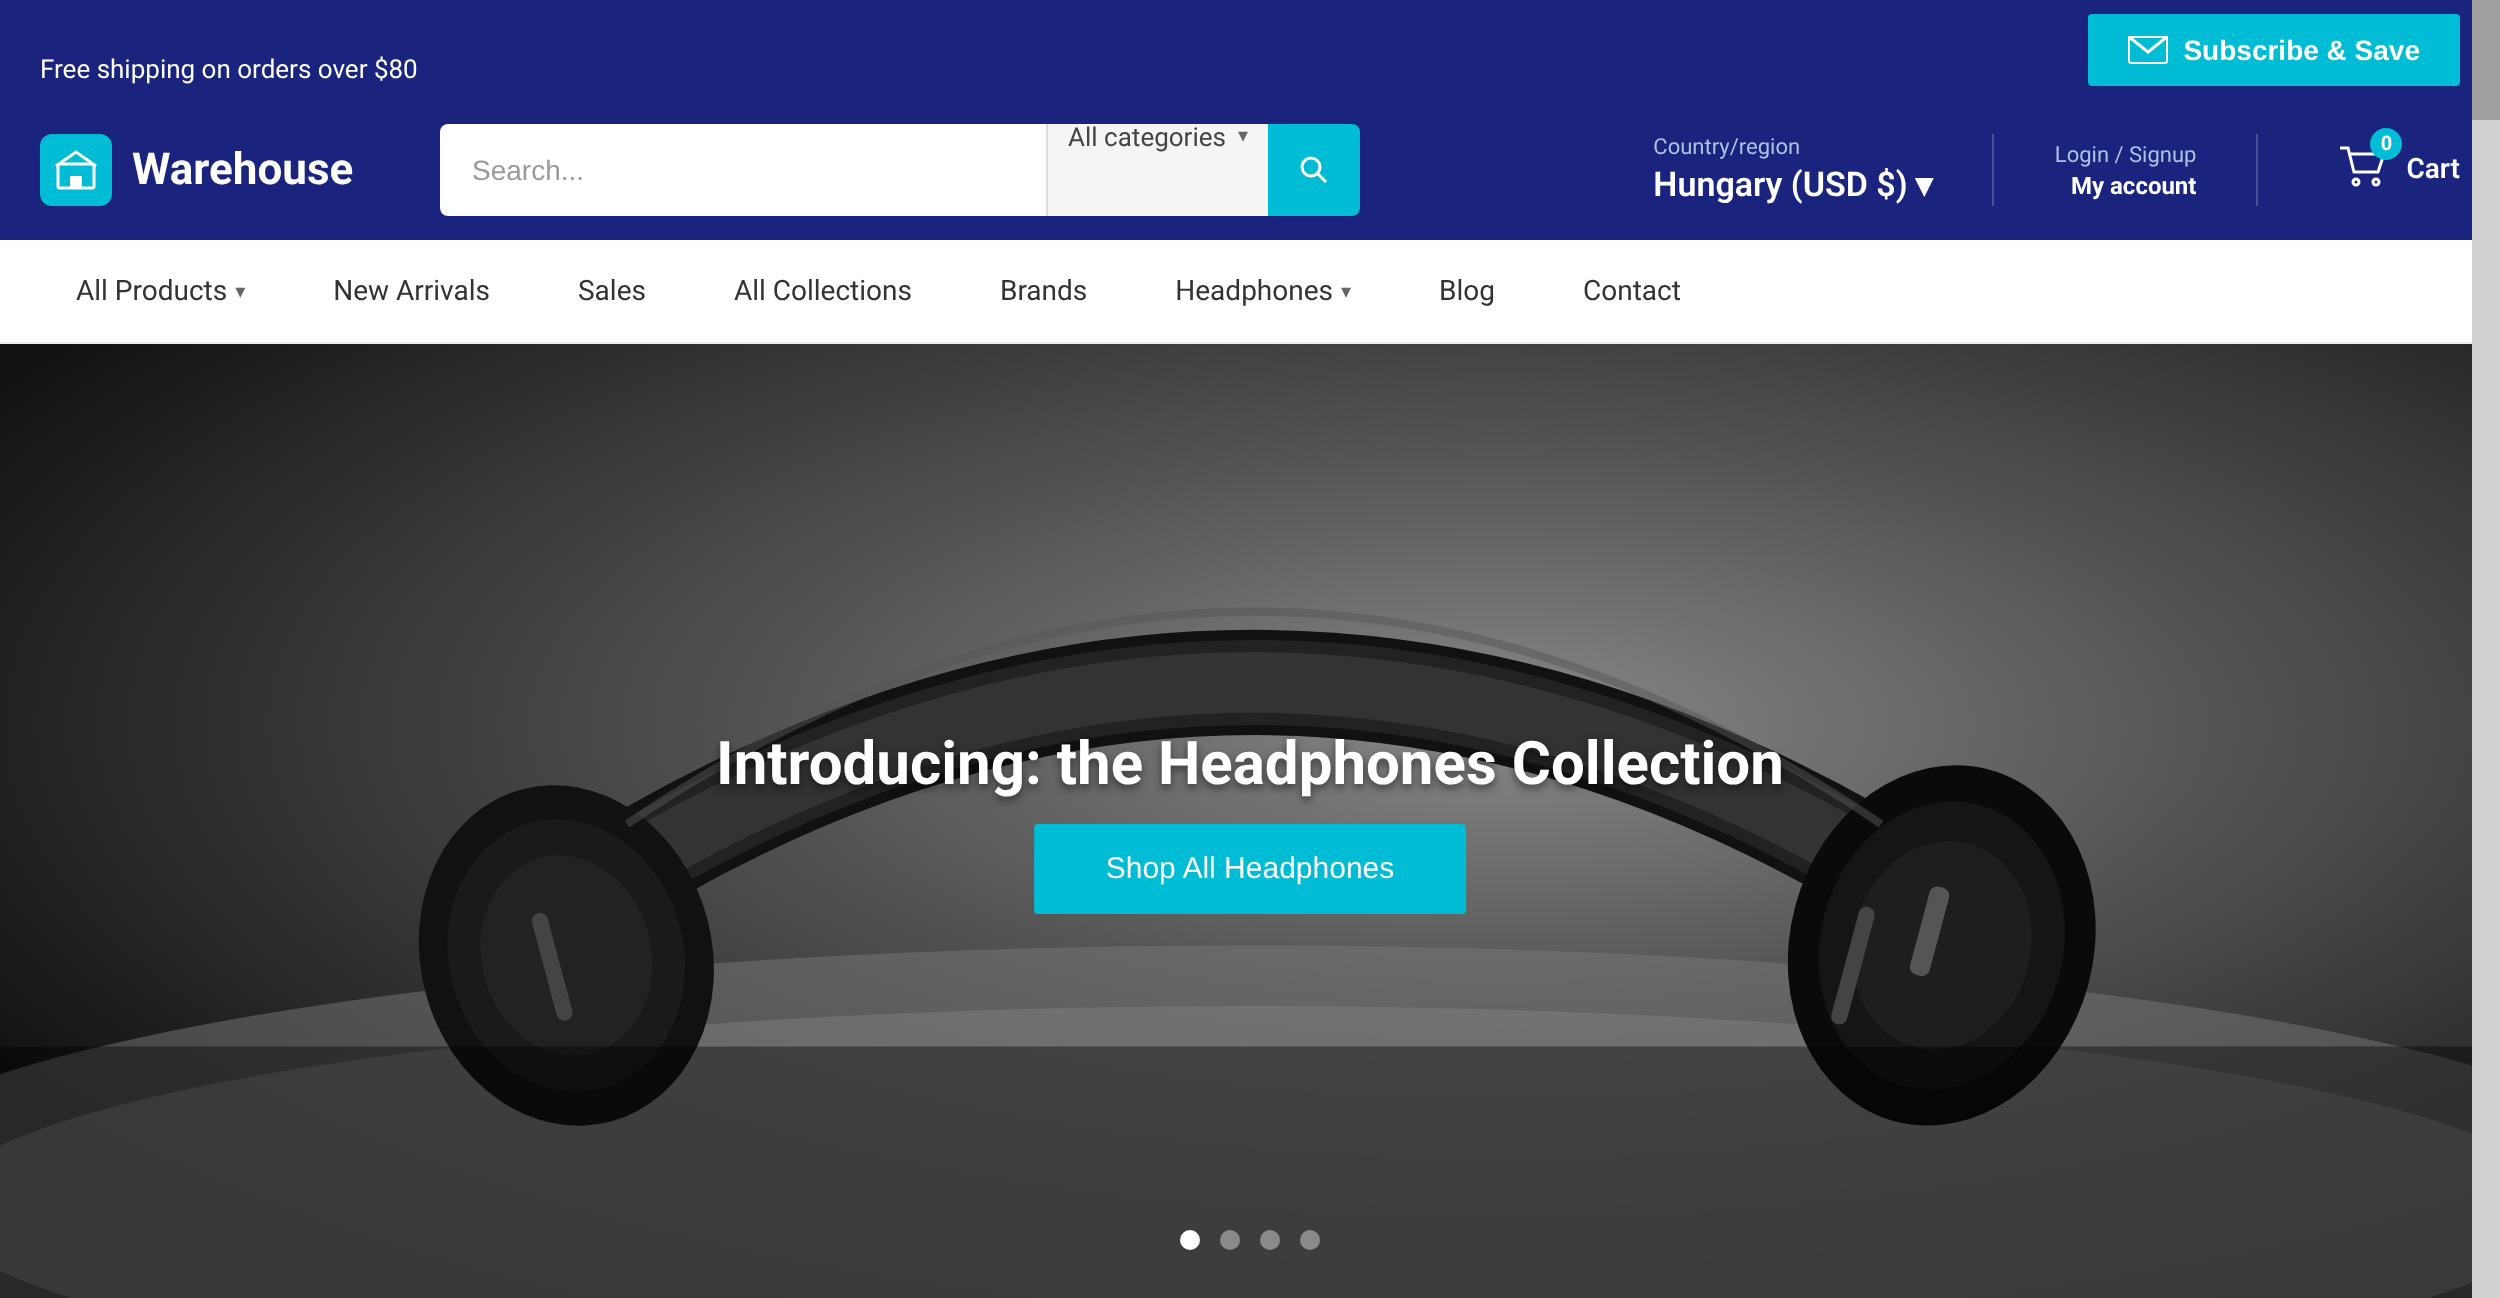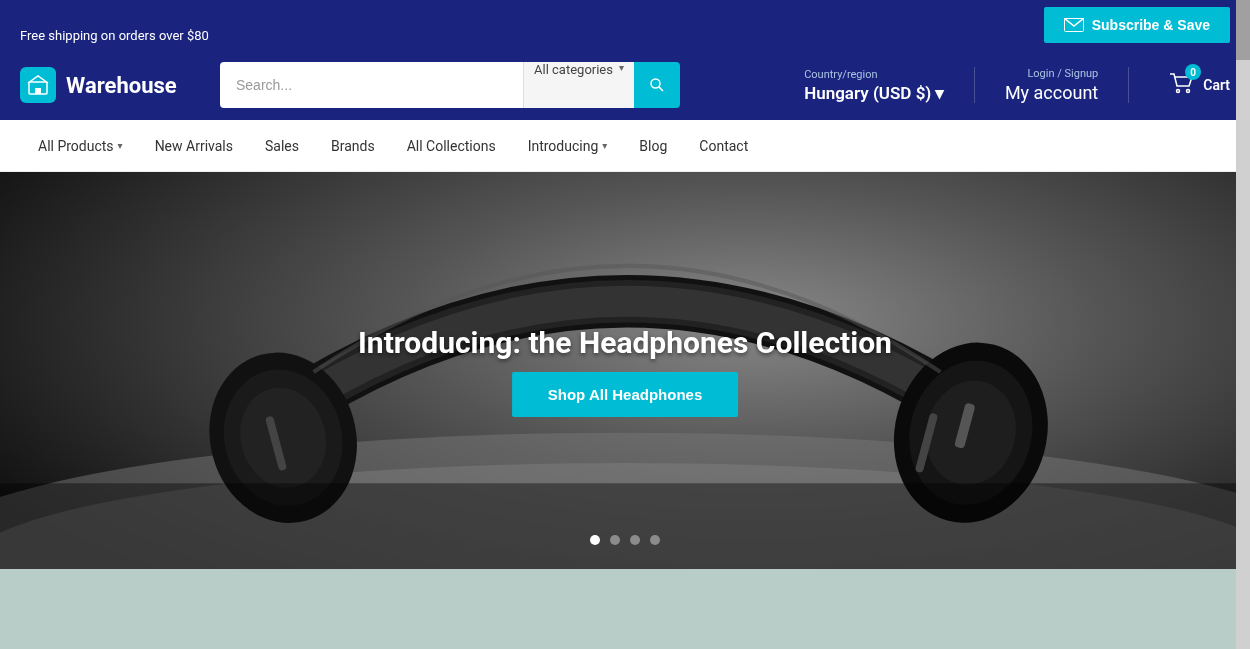--- a/index.html
+++ b/index.html
@@ -149,22 +149,22 @@
       cursor: pointer;
       text-align: right;
     }
     .account-label {
       color: #aac4e0;
       font-size: 11px;
       display: block;
       margin-bottom: 2px;
     }
     .account-value {
-      font-size: 18px;
-      font-weight: 400;
+      font-size: 12px;
+      font-weight: 700;
     }
     .cart-area {
       display: flex;
       align-items: center;
       gap: 8px;
       color: white;
       cursor: pointer;
       margin-left: 10px;
     }
     .cart-icon-wrap {
@@ -191,21 +191,21 @@
     }
 
     
     .nav-bar {
       background: white;
       border-bottom: 1px solid #eee;
       padding: 0 24px;
       height: 52px;
       display: flex;
       align-items: center;
-      gap: 4px;
+      gap: 16px;
     }
     .nav-item {
       padding: 0 14px;
       height: 52px;
       display: flex;
       align-items: center;
       font-size: 14px;
       color: #333;
       cursor: pointer;
       gap: 4px;
@@ -213,21 +213,21 @@
       text-decoration: none;
     }
     .nav-chevron {
       font-size: 10px;
       color: #666;
     }
 
     
     .hero {
       position: relative;
-      height: 397px;
+      height: 477px;
       overflow: hidden;
       background: #2a2a2a;
     }
     .hero-bg {
       width: 100%;
       height: 100%;
       background: linear-gradient(135deg, #1a1a1a 0%, #3a3a3a 30%, #555 50%, #888 70%, #aaa 100%);
       position: absolute;
       top: 0;
       left: 0;
@@ -260,21 +260,21 @@
       margin-bottom: 28px;
       opacity: 0.9;
       text-shadow: 0 1px 3px rgba(0,0,0,0.5);
     }
     .hero-cta {
       background: #00bcd4;
       color: white;
       border: none;
       padding: 14px 36px;
       font-size: 15px;
-      font-weight: 700;
+      font-weight: 400;
       cursor: pointer;
       border-radius: 2px;
     }
     .hero-dots {
       position: absolute;
       bottom: 24px;
       left: 50%;
       transform: translateX(-50%);
       display: flex;
       gap: 10px;
@@ -394,27 +394,27 @@
     <span>All Products</span>
     <span class="nav-chevron">▾</span>
   </a>
   <a class="nav-item" href="#">
     <span>New Arrivals</span>
   </a>
   <a class="nav-item" href="#">
     <span>Sales</span>
   </a>
   <a class="nav-item" href="#">
+    <span>All Collections</span>
+  </a>
+  <a class="nav-item" href="#">
     <span>Brands</span>
   </a>
   <a class="nav-item" href="#">
-    <span>All Collections</span>
-  </a>
-  <a class="nav-item" href="#">
-    <span>Introducing</span>
+    <span>Headphones</span>
     <span class="nav-chevron">▾</span>
   </a>
   <a class="nav-item" href="#">
     <span>Blog</span>
   </a>
   <a class="nav-item" href="#">
     <span>Contact</span>
   </a>
 </nav>
 

